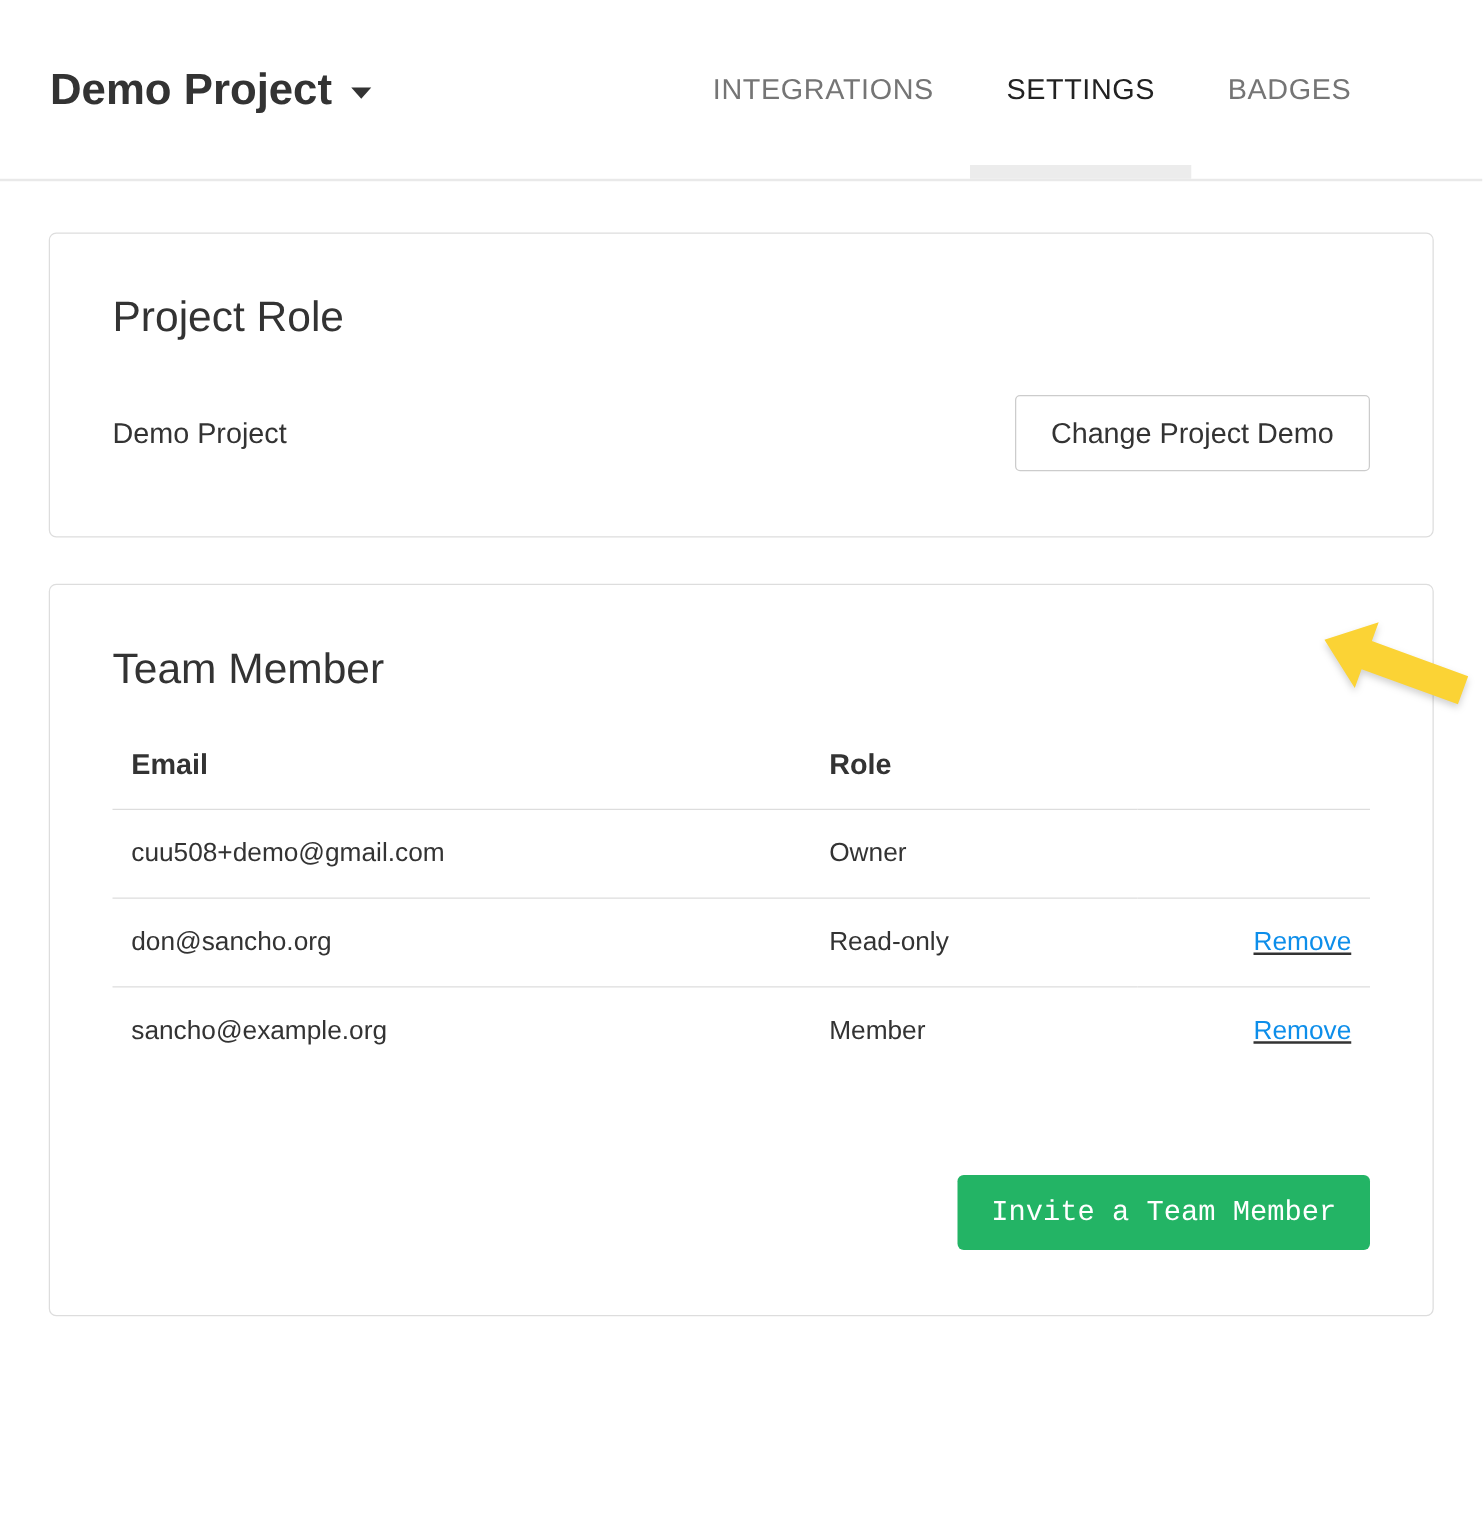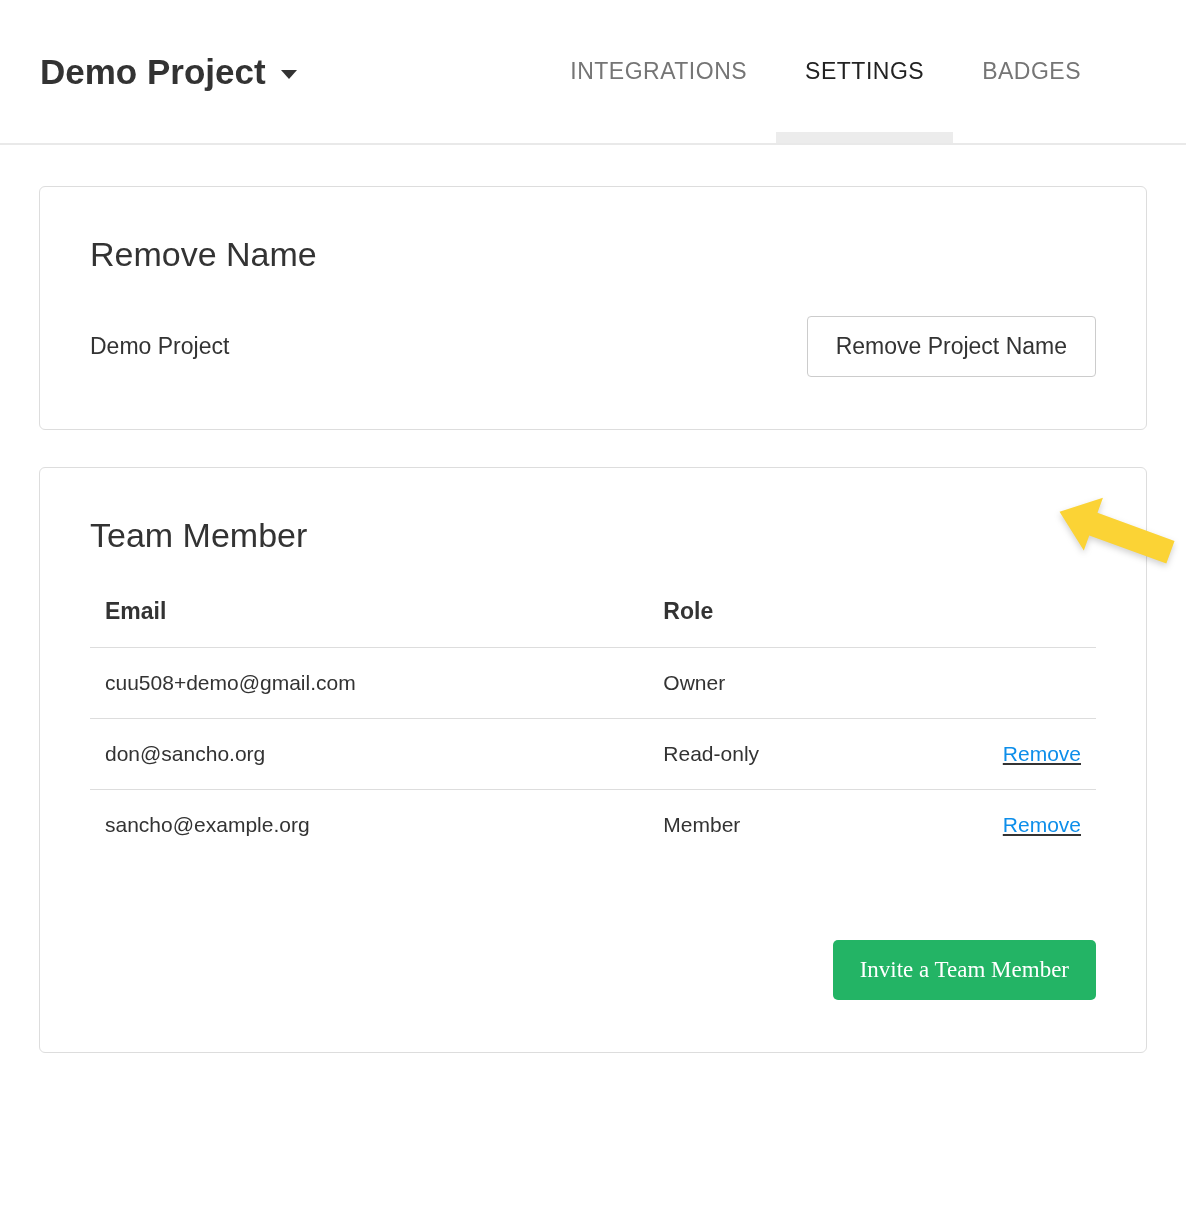--- a/index.html
+++ b/index.html
@@ -137,21 +137,21 @@
     display:flex;justify-content:flex-end;
     margin-top:80px;
   }
   .btn-success{
     background:var(--button-green);
     color:#ffffff;
     border:none;
     border-radius:5px;
     padding:17px 27px;
     font-size:23px;
-    font-family:Liberation Serif, serif;
+    font-family:Liberation Mono, monospace;
     cursor:pointer;
     margin-left:16px;
   }
 </style>
 </head>
 <body>
 
 <header class="topbar">
   <div class="project-switcher">
     <span>Demo Project</span>
@@ -164,24 +164,24 @@
       <span class="tab-indicator"></span>
     </a>
     <a class="tab">BADGES</a>
   </nav>
 </header>
 
 <main class="main">
 
   <section class="card">
     <div class="card-body">
-      <h1 class="card-title">Remove Name</h1>
+      <h1 class="card-title">Project Role</h1>
       <div class="name-row">
         <span class="project-name-value">Demo Project</span>
-        <button class="btn-outline">Remove Project Name</button>
+        <button class="btn-outline">Change Project Demo</button>
       </div>
     </div>
   </section>
 
   <section class="card">
     <svg class="arrow-annotation" viewBox="0 0 124 86" xmlns="http://www.w3.org/2000/svg">
       <polygon points="2,40 38,12 38,28 120,28 120,52 38,52 38,68" transform="rotate(20 61 40)" fill="#fbd335"></polygon>
     </svg>
     <div class="card-body">
       <h1 class="card-title">Team Member</h1>

